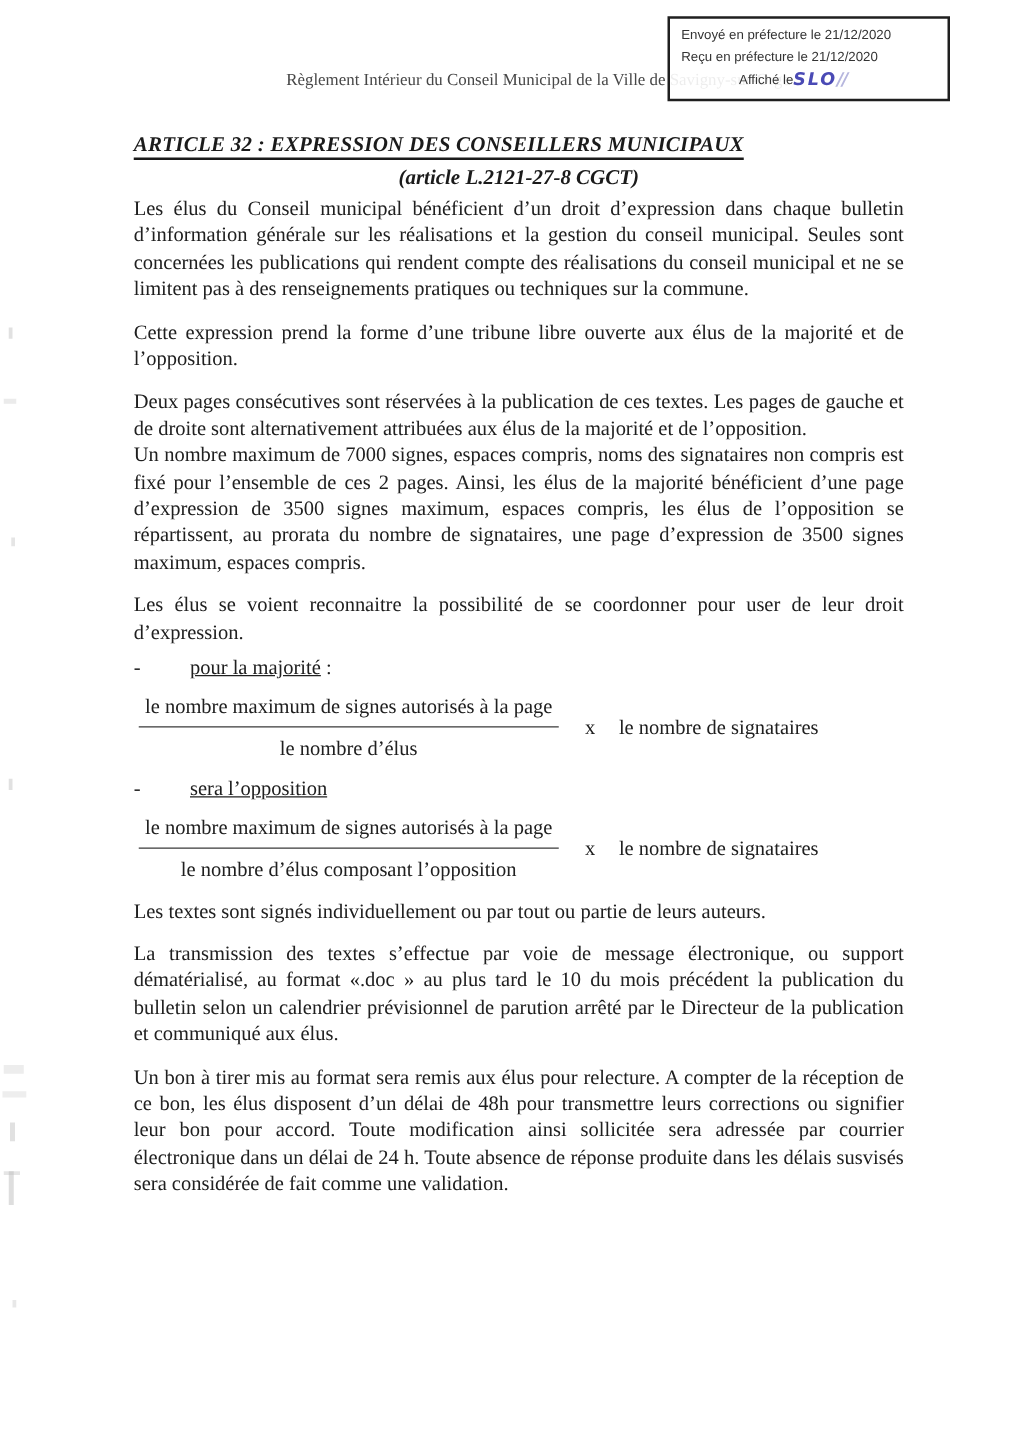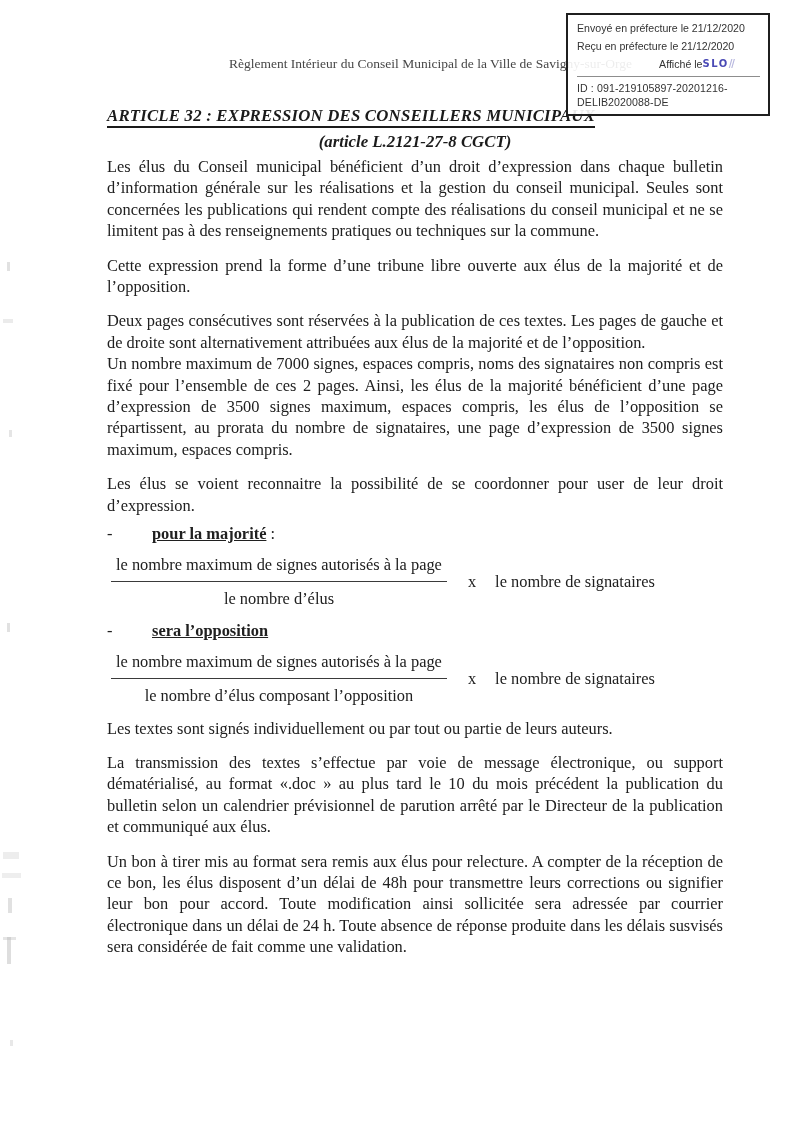--- a/index.html
+++ b/index.html
@@ -22,37 +22,37 @@
     color: #474747;
     white-space: nowrap;
     z-index: 1;
   }
 
   
   .stamp {
     position: absolute;
     top: 13px;
     left: 534px;
-    width: 204px;
+    width: 226px;
     box-sizing: border-box;
     border: 2px solid #1f1f1f;
     background: rgba(255,255,255,0.90);
     padding: 6px 8px 4px 9px;
     font-family: "Liberation Sans", sans-serif;
     font-size: 10.6px;
     color: #333333;
     z-index: 2;
-    margin-left: 32px;
   }
   .stamp-row { line-height: 14px; margin-bottom: 4px; }
-  .stamp-row-affiche { display: flex; justify-content: flex-end; align-items: center; }
+  .stamp-row-affiche { display: flex; justify-content: center; align-items: center; }
   .slo-logo {
     font-family: "DejaVu Sans", sans-serif;
     font-weight: bold;
-    font-size: 10px;
+    font-style: italic;
+    font-size: 14px;
     letter-spacing: 1.5px;
     color: #4a4ab5;
     margin-right: 26px;
     white-space: nowrap;
   }
   .slo-swoosh { color: #b6b6de; letter-spacing: -1px; }
   .stamp-row-id {
     border-top: 1px solid #8d8d8d;
     padding-top: 4px;
     margin-top: 5px;
@@ -83,21 +83,21 @@
     text-align: justify;
     color: #202020;
     margin-top: 4px;
   }
   .content p { margin: 0 0 13px 0; }
   p.no-gap { margin-bottom: 0; }
   p.small-gap { margin-bottom: 7px; }
 
   .bullet { display: flex; margin: 7px 0 9px 0; }
   .bullet .dash { width: 45px; flex: 0 0 45px; }
-  .bullet .bullet-label { text-decoration: underline; font-weight: bold; }
+  .bullet .bullet-label { text-decoration: underline; }
 
   .formula { display: flex; align-items: center; margin: 0 0 11px 4px; }
   .fraction { display: inline-block; text-align: center; }
   .numerator { padding: 0 5px 6px 5px; border-bottom: 1.6px solid #3a3a3a; white-space: nowrap; }
   .denominator { padding-top: 6px; white-space: nowrap; }
   .times { margin: 0 19px 0 21px; }
   .factor { white-space: nowrap; }
 
   .page-number {
     position: absolute;
@@ -127,21 +127,20 @@
 
   <div class="doc-header">Règlement Intérieur du Conseil Municipal de la Ville de Savigny-sur-Orge</div>
 
   <div class="stamp">
     <div class="stamp-row">Envoyé en préfecture le 21/12/2020</div>
     <div class="stamp-row">Reçu en préfecture le 21/12/2020</div>
     <div class="stamp-row stamp-row-affiche">
       <span>Affiché le</span>
       <span class="slo-logo"><span>SLO</span><span class="slo-swoosh">//</span></span>
     </div>
-    <div class="stamp-row stamp-row-id">ID : 091-219105897-20201216-DELIB2020088-DE</div>
   </div>
 
   <div class="title-block">
     <div class="title-line"><span class="u">ARTICLE 32 : EXPRESSION DES CONSEILLERS MUNICIPAUX</span></div>
     <div class="subtitle-line"><span class="u">(article L.2121-27-8 CGCT)</span></div>
   </div>
 
   <div class="content">
     <p>Les élus du Conseil municipal bénéficient d’un droit d’expression dans chaque bulletin d’information générale sur les réalisations et la gestion du conseil municipal. Seules sont concernées les publications qui rendent compte des réalisations du conseil municipal et ne se limitent pas à des renseignements pratiques ou techniques sur la commune.</p>
     <p>Cette expression prend la forme d’une tribune libre ouverte aux élus de la majorité et de l’opposition.</p>

